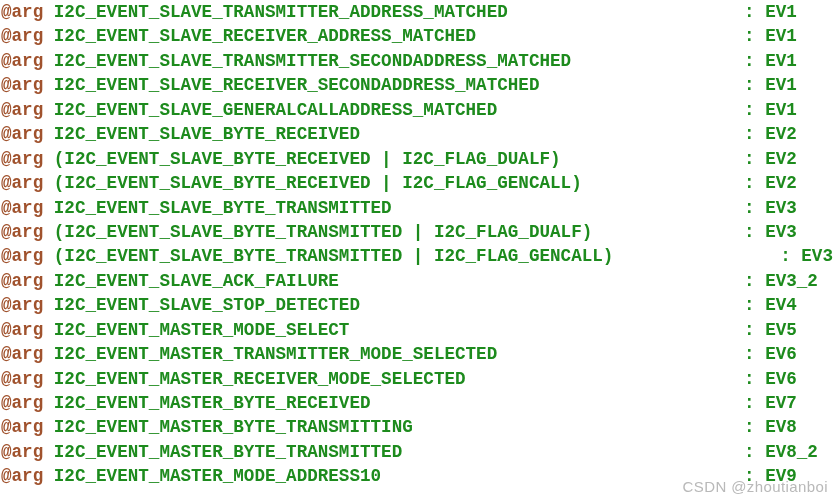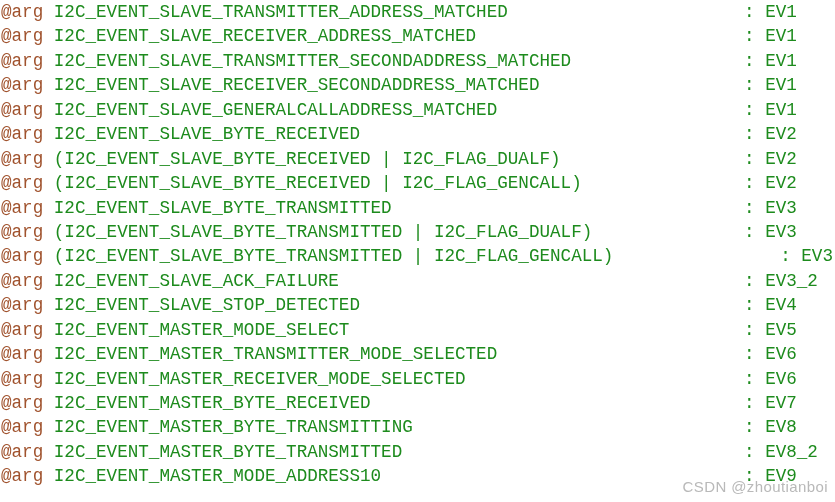--- a/index.html
+++ b/index.html
@@ -13,20 +13,21 @@
     overflow: hidden;
     font-family: "Liberation Mono", "DejaVu Sans Mono", monospace;
   }
 
   #code-listing {
     position: relative;
     width: 835px;
     height: 502px;
     padding: 0;
     box-sizing: border-box;
+    font-weight: bold;
   }
 
   .code-line {
     position: relative;
     height: 24.45px;
     line-height: 24.45px;
     white-space: pre;
     font-size: 17.6px;
     letter-spacing: 0px;
     font-family: "Liberation Mono", "DejaVu Sans Mono", monospace;

